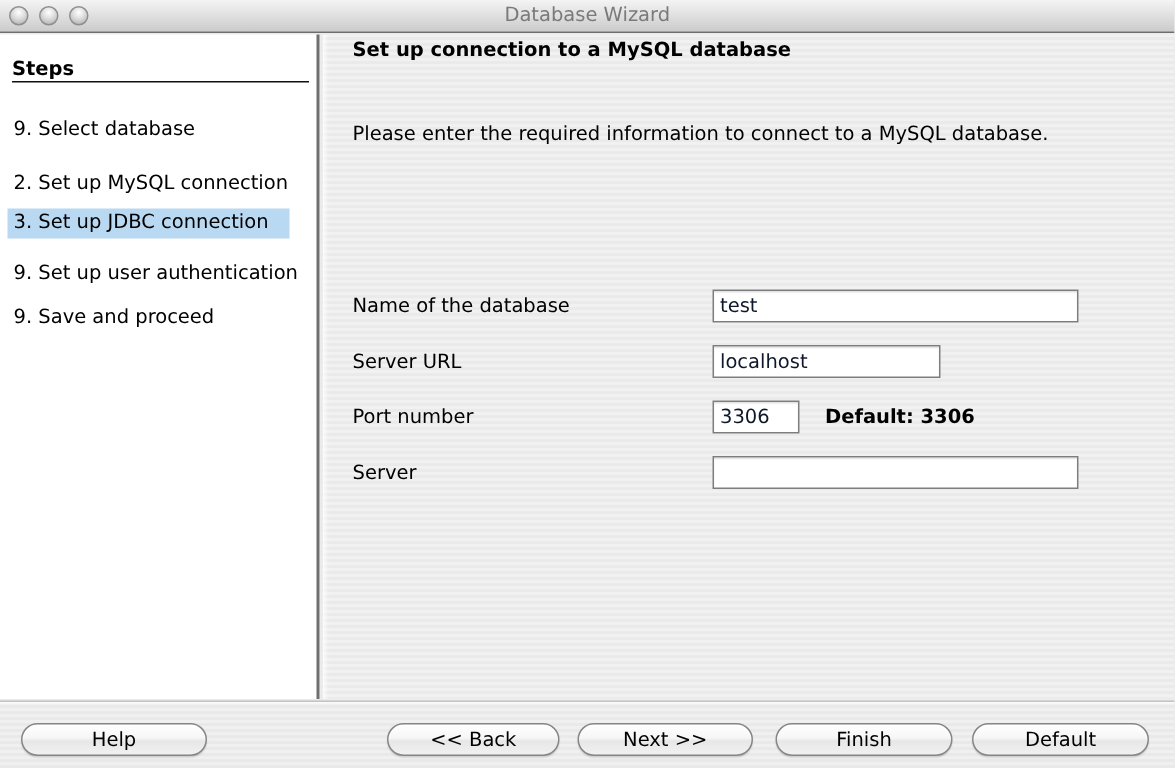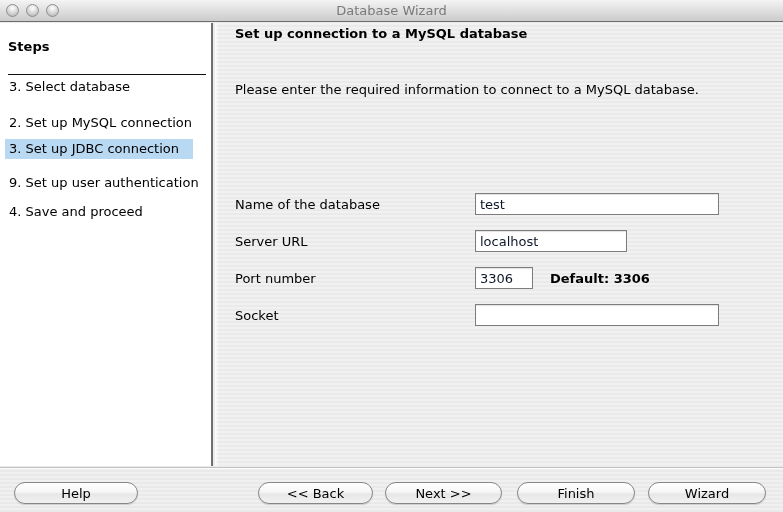--- a/index.html
+++ b/index.html
@@ -27,21 +27,21 @@
   }
   .tl-close { left:6px; } .tl-min { left:26px; } .tl-zoom { left:46px; }
 
   
   .sidebar {
     position:absolute; left:0; top:23px; width:213px; height:443px;
     background:#ffffff; border-right:2px solid #6f6f6f;
   }
   .steps-title {
     position:absolute; left:8px; top:16px; width:198px;
-    font-weight:bold; padding-bottom:20px; border-bottom:1px solid #101010;
+    font-weight:bold; padding-bottom:0; border-bottom:1px solid #101010;
   }
   .step {
     position:absolute; left:5px; width:188px; height:20px;
     line-height:20px; padding-left:4px; white-space:nowrap; cursor:default;
   }
   .step:nth-of-type(2) { top:54px; }
   .step:nth-of-type(3) { top:90px; }
   .step:nth-of-type(4) { top:116px; }
   .step:nth-of-type(5) { top:150px; }
   .step:nth-of-type(6) { top:179px; }
@@ -99,46 +99,46 @@
 
   <div class="titlebar">
     <span class="traffic-light tl-close"></span>
     <span class="traffic-light tl-min"></span>
     <span class="traffic-light tl-zoom"></span>
     <div class="titlebar-title">Database Wizard</div>
   </div>
 
   <div class="sidebar">
     <div class="steps-title">Steps</div>
-    <div class="step">3. Select database</div>
+    <div class="step">9. Select database</div>
     <div class="step">2. Set up MySQL connection</div>
     <div class="step active">3. Set up JDBC connection</div>
     <div class="step">9. Set up user authentication</div>
-    <div class="step">4. Save and proceed</div>
+    <div class="step">9. Save and proceed</div>
   </div>
 
   <div class="main">
     <div class="main-heading">Set up connection to a MySQL database</div>
     <div class="main-desc">Please enter the required information to connect to a MySQL database.</div>
 
     <span class="field-label lbl-0">Name of the database</span>
     <input type="text" class="text-input inp-0" value="test" style="">
 
     <span class="field-label lbl-1">Server URL</span>
     <input type="text" class="text-input inp-1" value="localhost" style="">
 
     <span class="field-label lbl-2">Port number</span>
     <input type="text" class="text-input inp-2" value="3306" style="">
     <span class="field-hint">Default: 3306</span>
 
-    <span class="field-label lbl-3">Socket</span>
+    <span class="field-label lbl-3">Server</span>
     <input type="text" class="text-input inp-3" value="" style="">
   </div>
 
   <div class="footer">
     <button class="aqua-btn btn-help">Help</button>
     <button class="aqua-btn btn-back">&lt;&lt; Back</button>
     <button class="aqua-btn btn-next">Next &gt;&gt;</button>
     <button class="aqua-btn btn-finish">Finish</button>
-    <button class="aqua-btn btn-cancel">Wizard</button>
+    <button class="aqua-btn btn-cancel">Default</button>
   </div>
 
 </div>
 
 </body></html>

